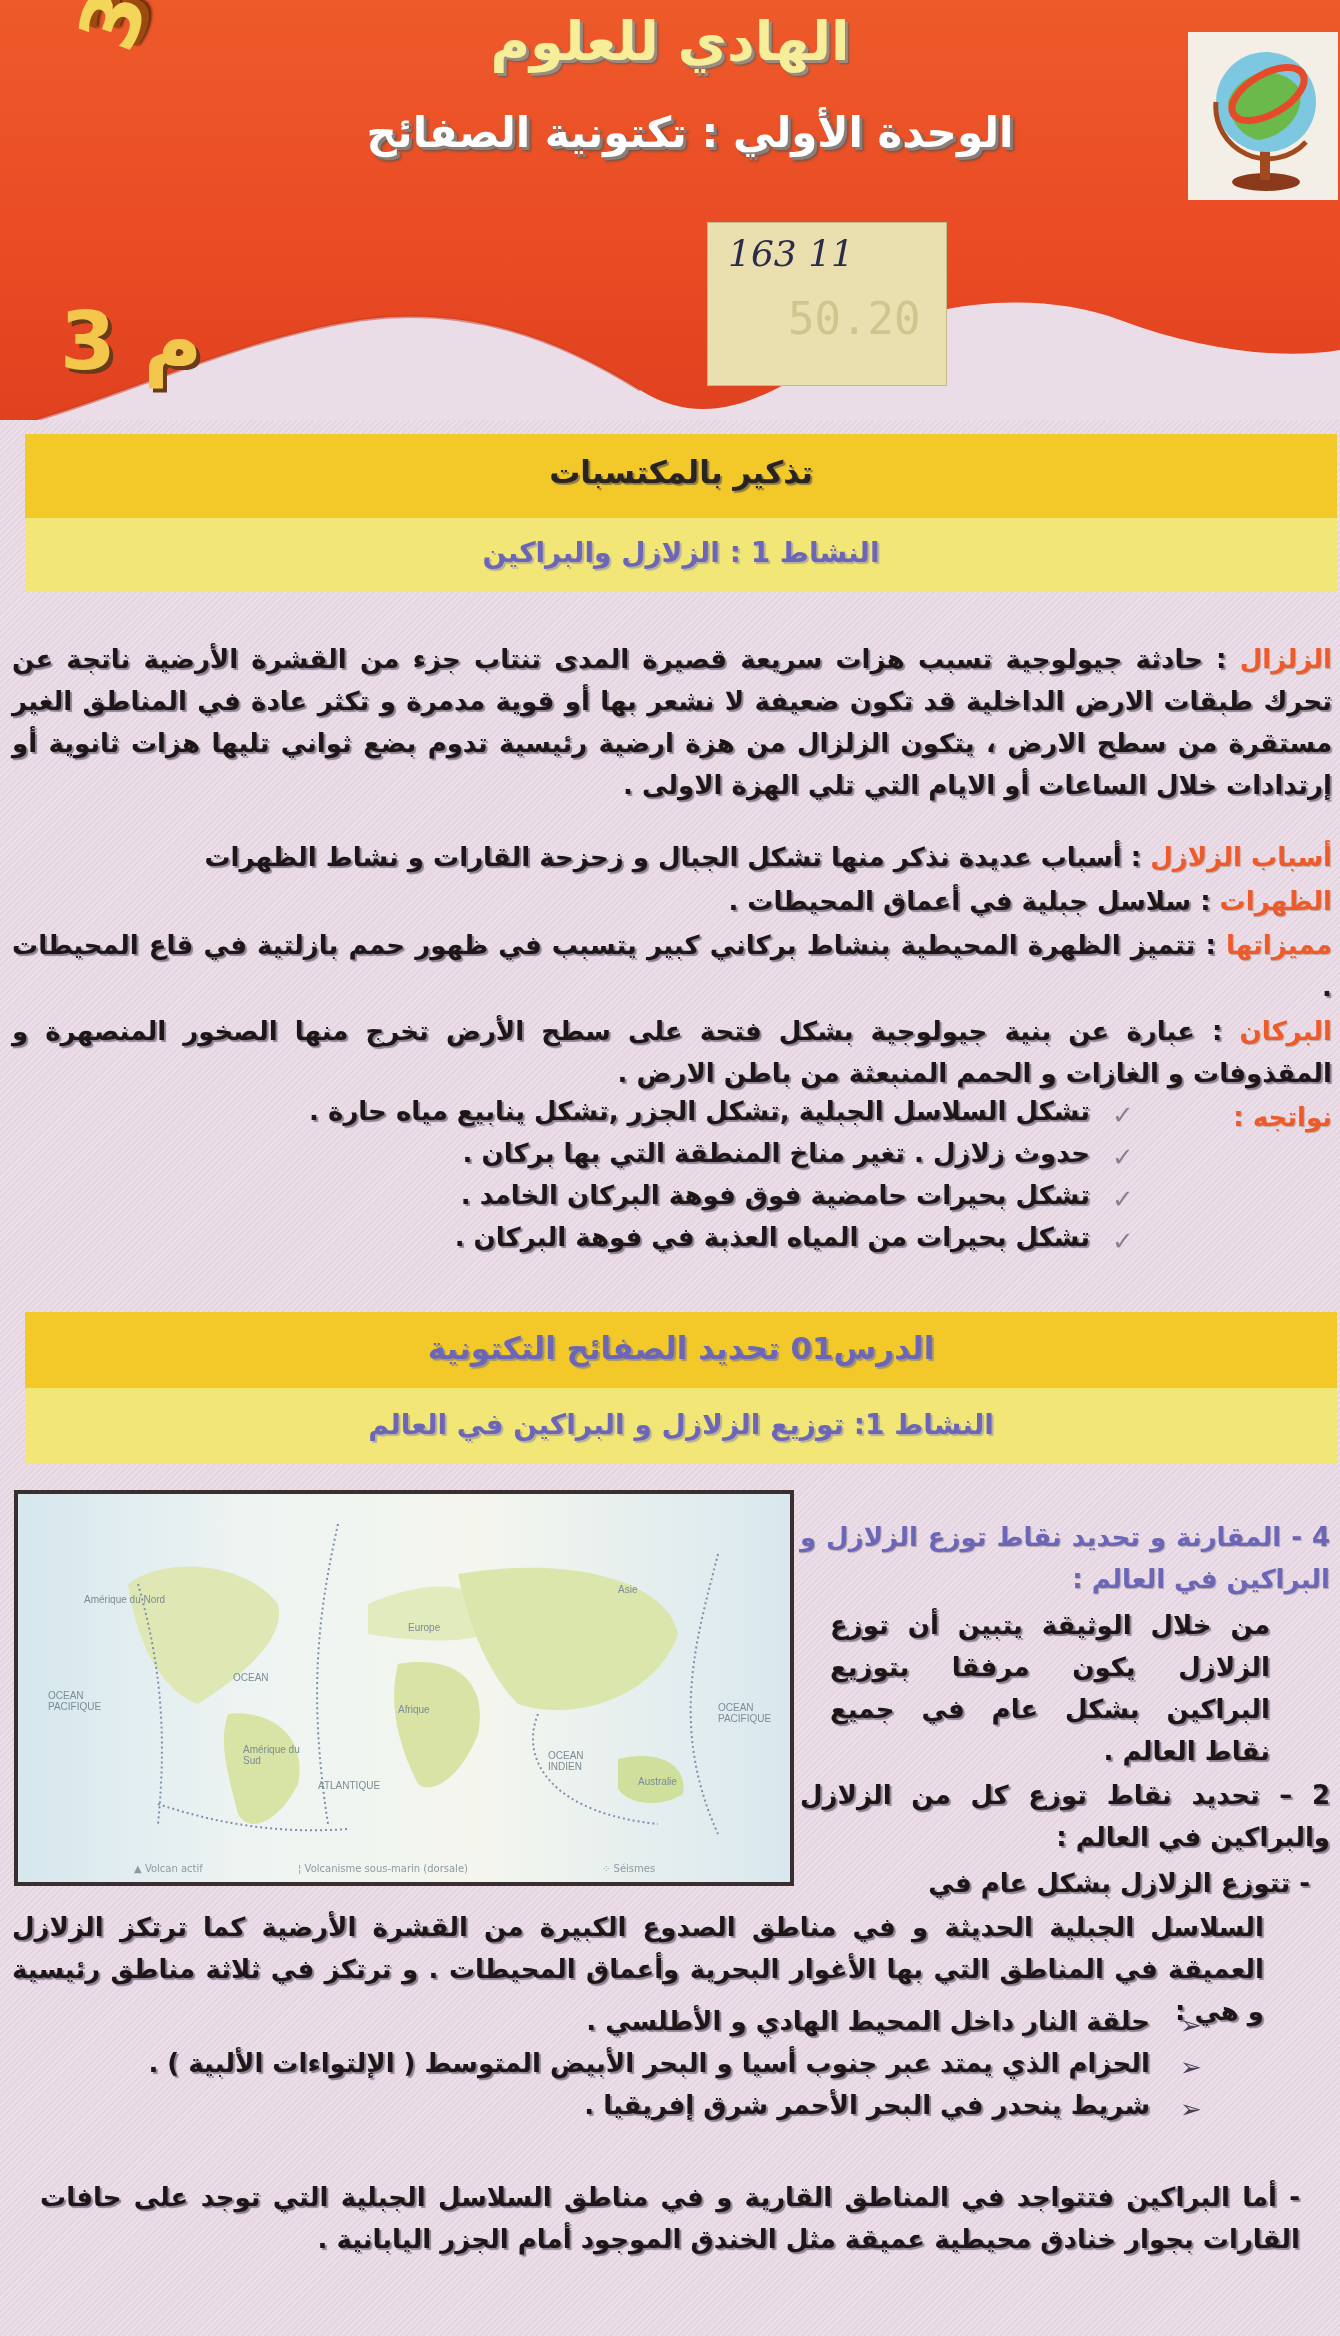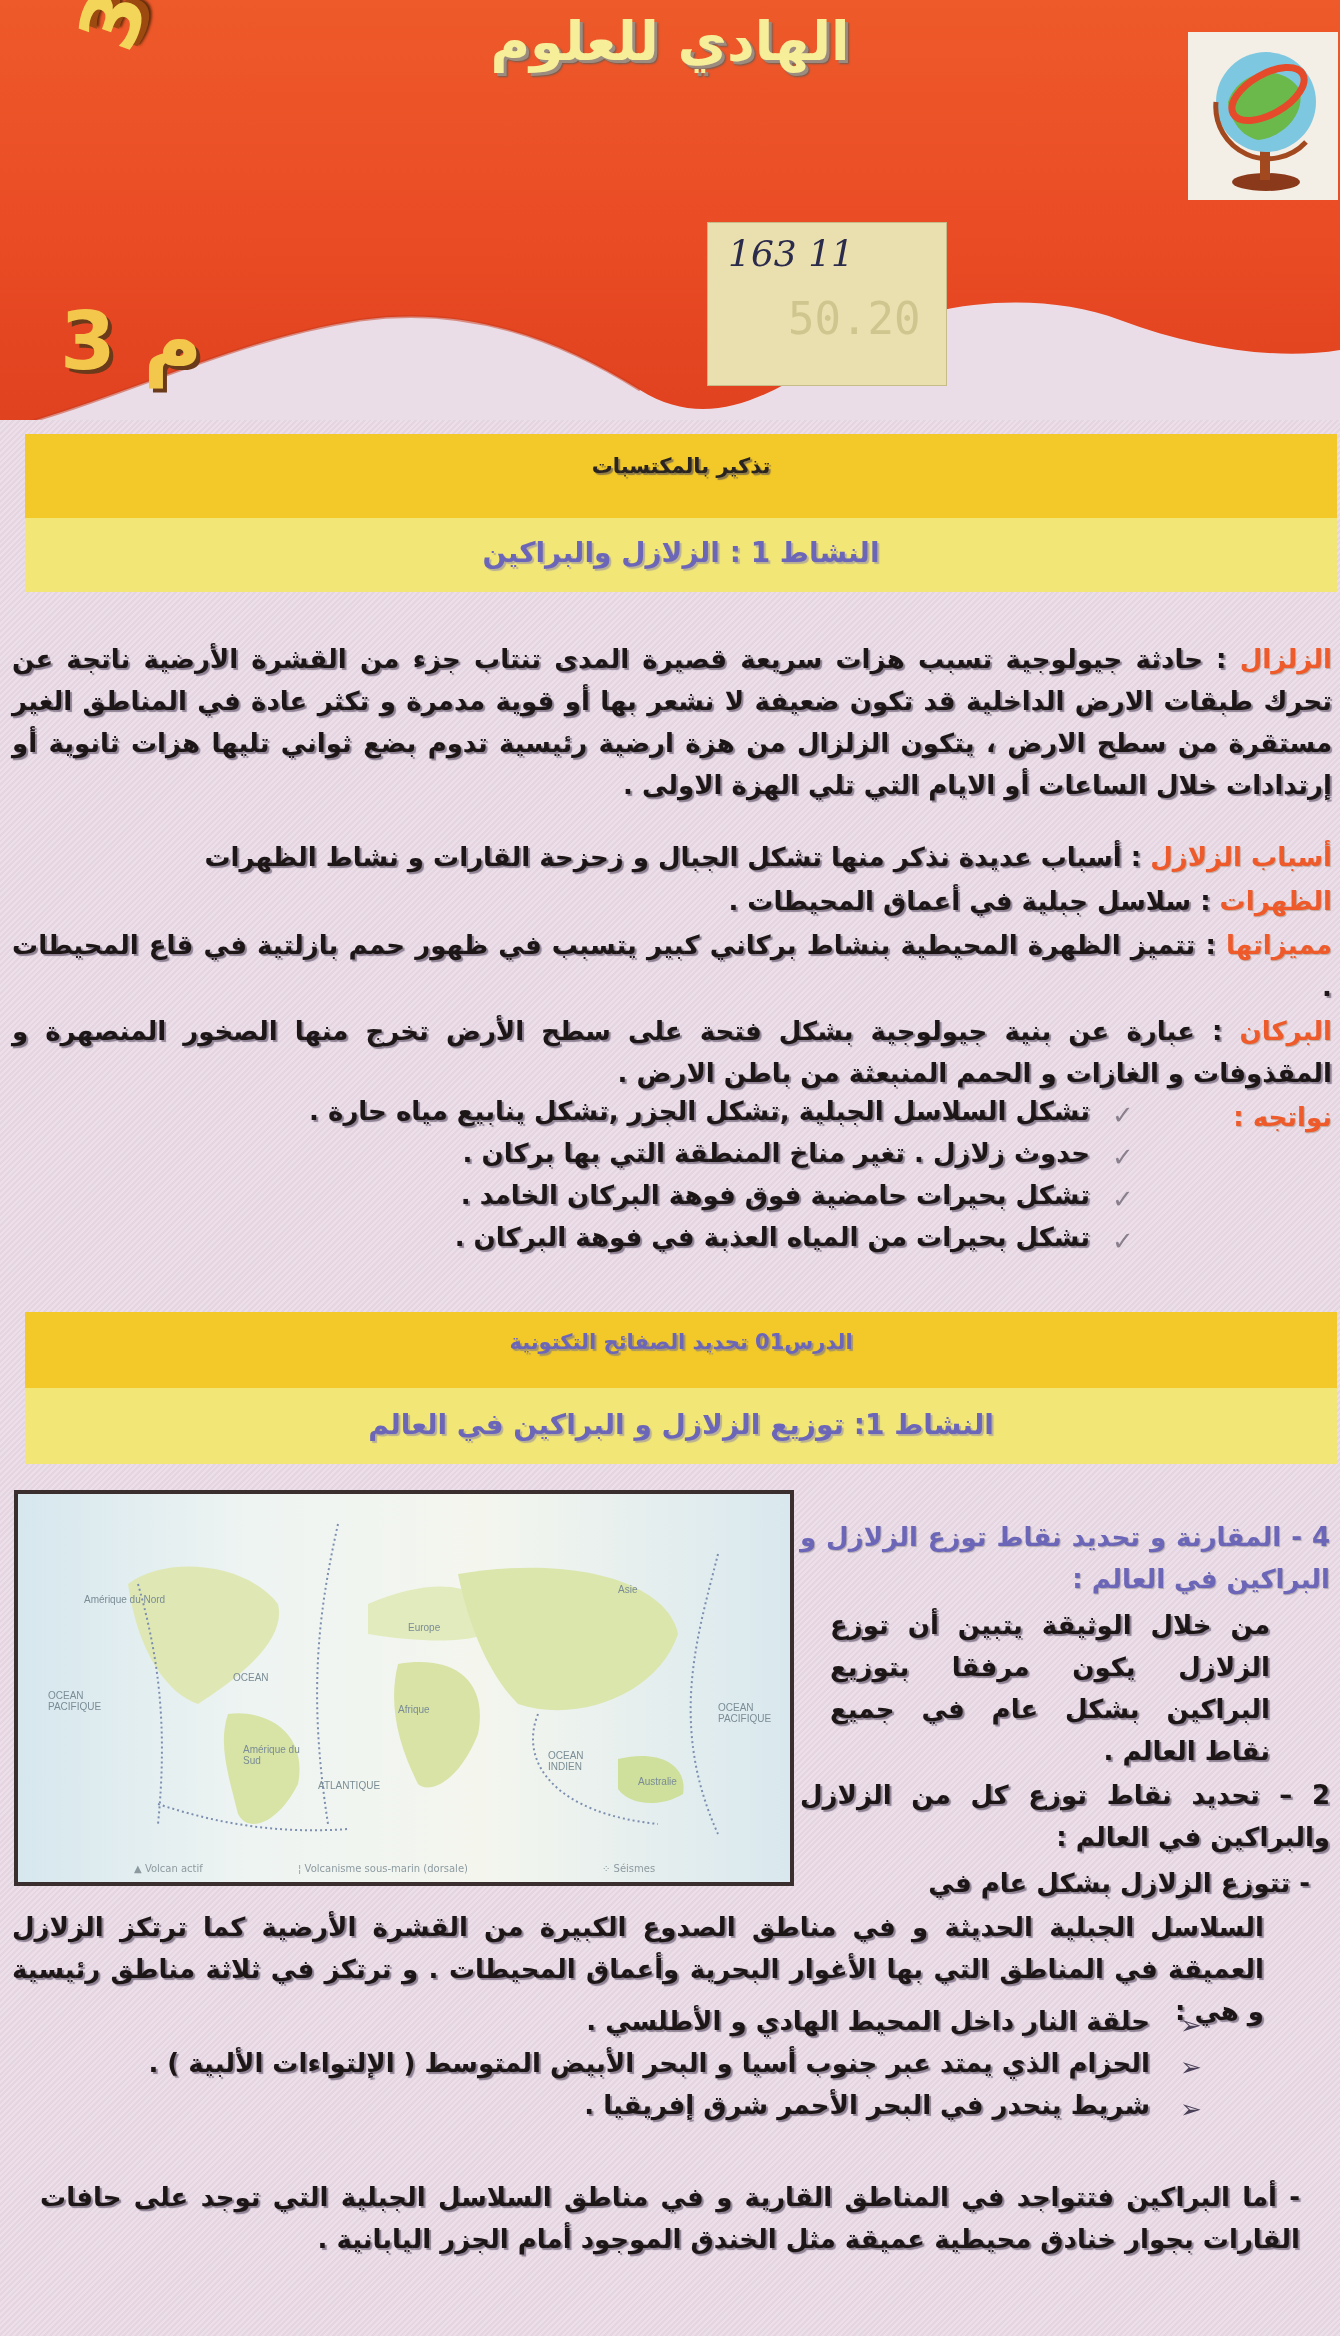--- a/index.html
+++ b/index.html
@@ -28,21 +28,21 @@
     text-shadow:4px 4px 0 #6b3a1a;letter-spacing:10px;}
   .teacher-box{position:absolute;left:962px;top:374px;width:374px;height:86px;
     background:linear-gradient(180deg,#d05a6a 0%,#b8404f 70%,#9a2e3c 100%);
     box-shadow:2px 4px 6px rgba(60,0,10,.5);}
   .teacher-box span{position:absolute;right:18px;top:20px;font-size:28px;color:#ffe9ee;direction:rtl;
     text-shadow:1px 1px 1px #6a1f2a;}
   
   .band{position:absolute;left:25px;width:1312px;text-align:center;direction:rtl;font-weight:bold;}
   .band-dark{background:#f2c928;}
   .band-light{background:#f2e776;}
-  .band-dark .t{font-size:21px;color:#2a2420;text-shadow:2px 2px 1px #8e7a48;}
+  .band-dark .t{font-size:31px;color:#2a2420;text-shadow:2px 2px 1px #8e7a48;}
   .band-light .t{font-size:28px;color:#6c66b8;text-shadow:2px 2px 1px #b9b093;}
   .band .t{position:absolute;left:0;right:0;}
   
   .para{position:absolute;direction:rtl;text-align:justify;font-weight:bold;color:#1d1616;
     font-size:26px;line-height:42px;text-shadow:2px 2px 1px #8f8294;margin-top:44px;}
   .term{color:#ef5a2a;text-shadow:1px 1px 1px #bfa7a0;}
   .li{position:absolute;direction:rtl;font-weight:bold;font-size:26px;color:#1d1616;
     text-shadow:2px 2px 1px #8f8294;white-space:nowrap;}
   .mark{position:absolute;font-size:26px;color:#8a7f8c;}
   
@@ -60,20 +60,21 @@
 
 <div class="header">
   <div class="header-bg"></div>
   <svg class="wave" viewBox="0 0 1340 180" preserveAspectRatio="none">
     <path d="M0,180 L0,150 C120,120 230,60 360,40 C470,25 560,60 640,110 C720,160 790,100 860,60 C930,20 1040,10 1120,40 C1200,70 1280,80 1340,70 L1340,180 Z" fill="#ebdde8"></path>
     <path d="M0,150 C120,120 230,60 360,40 C470,25 560,60 640,110" fill="none" stroke="#c73a1c" stroke-width="3" opacity=".5"></path>
   </svg>
   <div class="side-label">3 علوم</div>
   <div class="side-3m">3 م</div>
   <div class="main-title">الهادي للعلوم</div>
+  <div class="unit-title">الوحدة الأولي  :  تكتونية الصفائح</div>
   <div class="globe">
     <svg width="150" height="168" viewBox="0 0 150 168">
       <ellipse cx="78" cy="150" rx="34" ry="9" fill="#8a3a1a"></ellipse>
       <rect x="72" y="118" width="10" height="30" fill="#a3491f"></rect>
       <circle cx="78" cy="70" r="50" fill="#7ec7e0"></circle>
       <path d="M40,70 C50,40 90,30 110,55 C120,75 100,105 70,108 C55,105 42,90 40,70Z" fill="#6bb94b"></path>
       <ellipse cx="80" cy="62" rx="40" ry="20" fill="none" stroke="#e54a2a" stroke-width="7" transform="rotate(-30 80 62)"></ellipse>
       <path d="M28,70 A52,52 0 0 0 118,110" fill="none" stroke="#a3491f" stroke-width="5"></path>
     </svg>
   </div>

